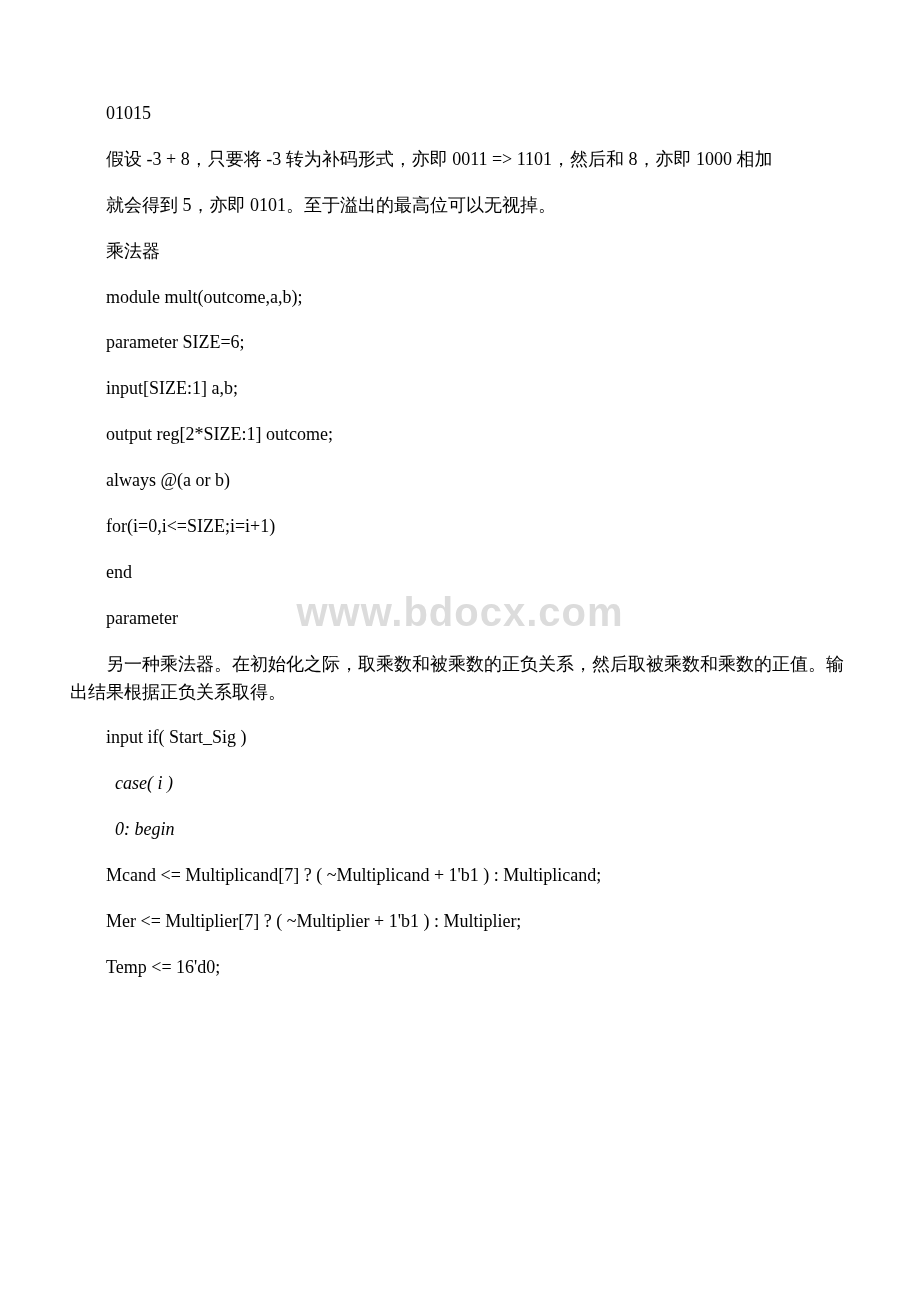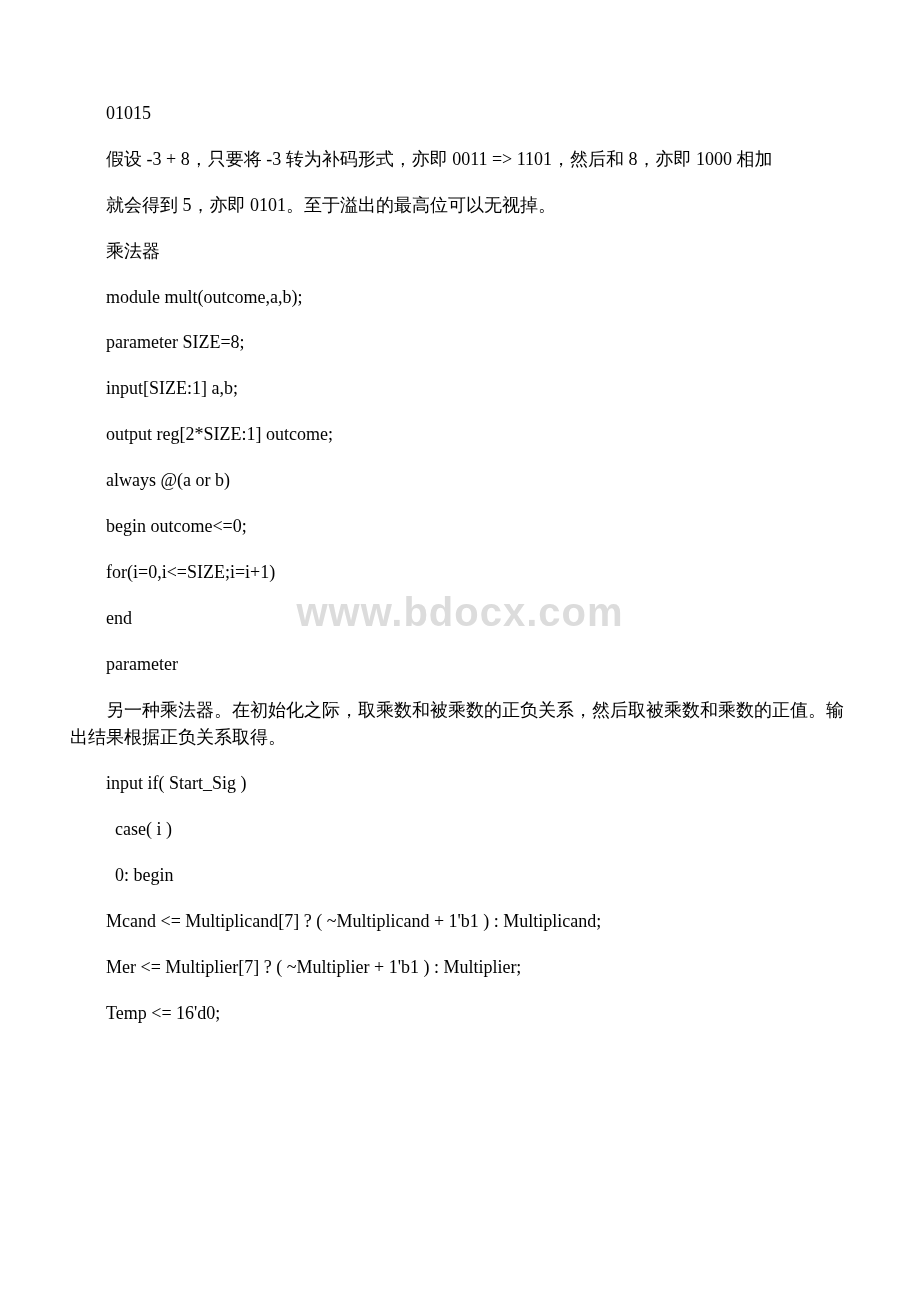--- a/index.html
+++ b/index.html
@@ -34,38 +34,38 @@
       font-size: 18px;
       line-height: 1.55;
       text-indent: 2em;
       color: #000;
     }
     p.code0 {
       text-indent: 2em;
     }
     p.code1 {
       text-indent: 2.5em;
+      font-style: italic;
     }
   </style>
 </head>
 <body>
 
 <div class="page">
   <div class="watermark">www.bdocx.com</div>
   <div id="content">
       <p class="code0"> 01015</p>
       <p>假设 -3 + 8，只要将 -3 转为补码形式，亦即 0011 =&gt; 1101，然后和 8，亦即 1000 相加</p>
       <p>就会得到 5，亦即 0101。至于溢出的最高位可以无视掉。</p>
       <p>乘法器</p>
       <p class="code0">module mult(outcome,a,b);</p>
-      <p class="code0">parameter SIZE=8;</p>
+      <p class="code0">parameter SIZE=6;</p>
       <p class="code0">input[SIZE:1] a,b;</p>
       <p class="code0">output reg[2*SIZE:1] outcome;</p>
       <p class="code0">always @(a or b)</p>
-      <p class="code0"> begin outcome&lt;=0;</p>
       <p class="code0"> for(i=0,i&lt;=SIZE;i=i+1)</p>
       <p class="code0"> end</p>
       <p class="code0">parameter</p>
       <p>另一种乘法器。在初始化之际，取乘数和被乘数的正负关系，然后取被乘数和乘数的正值。输出结果根据正负关系取得。</p>
       <p class="code0">input if( Start_Sig )</p>
       <p class="code1"> case( i )</p>
       <p class="code1"> 0: begin</p>
       <p class="code0"> Mcand &lt;= Multiplicand[7] ? ( ~Multiplicand + 1'b1 ) : Multiplicand;</p>
       <p class="code0"> Mer &lt;= Multiplier[7] ? ( ~Multiplier + 1'b1 ) : Multiplier;</p>
       <p class="code0"> Temp &lt;= 16'd0;</p>

